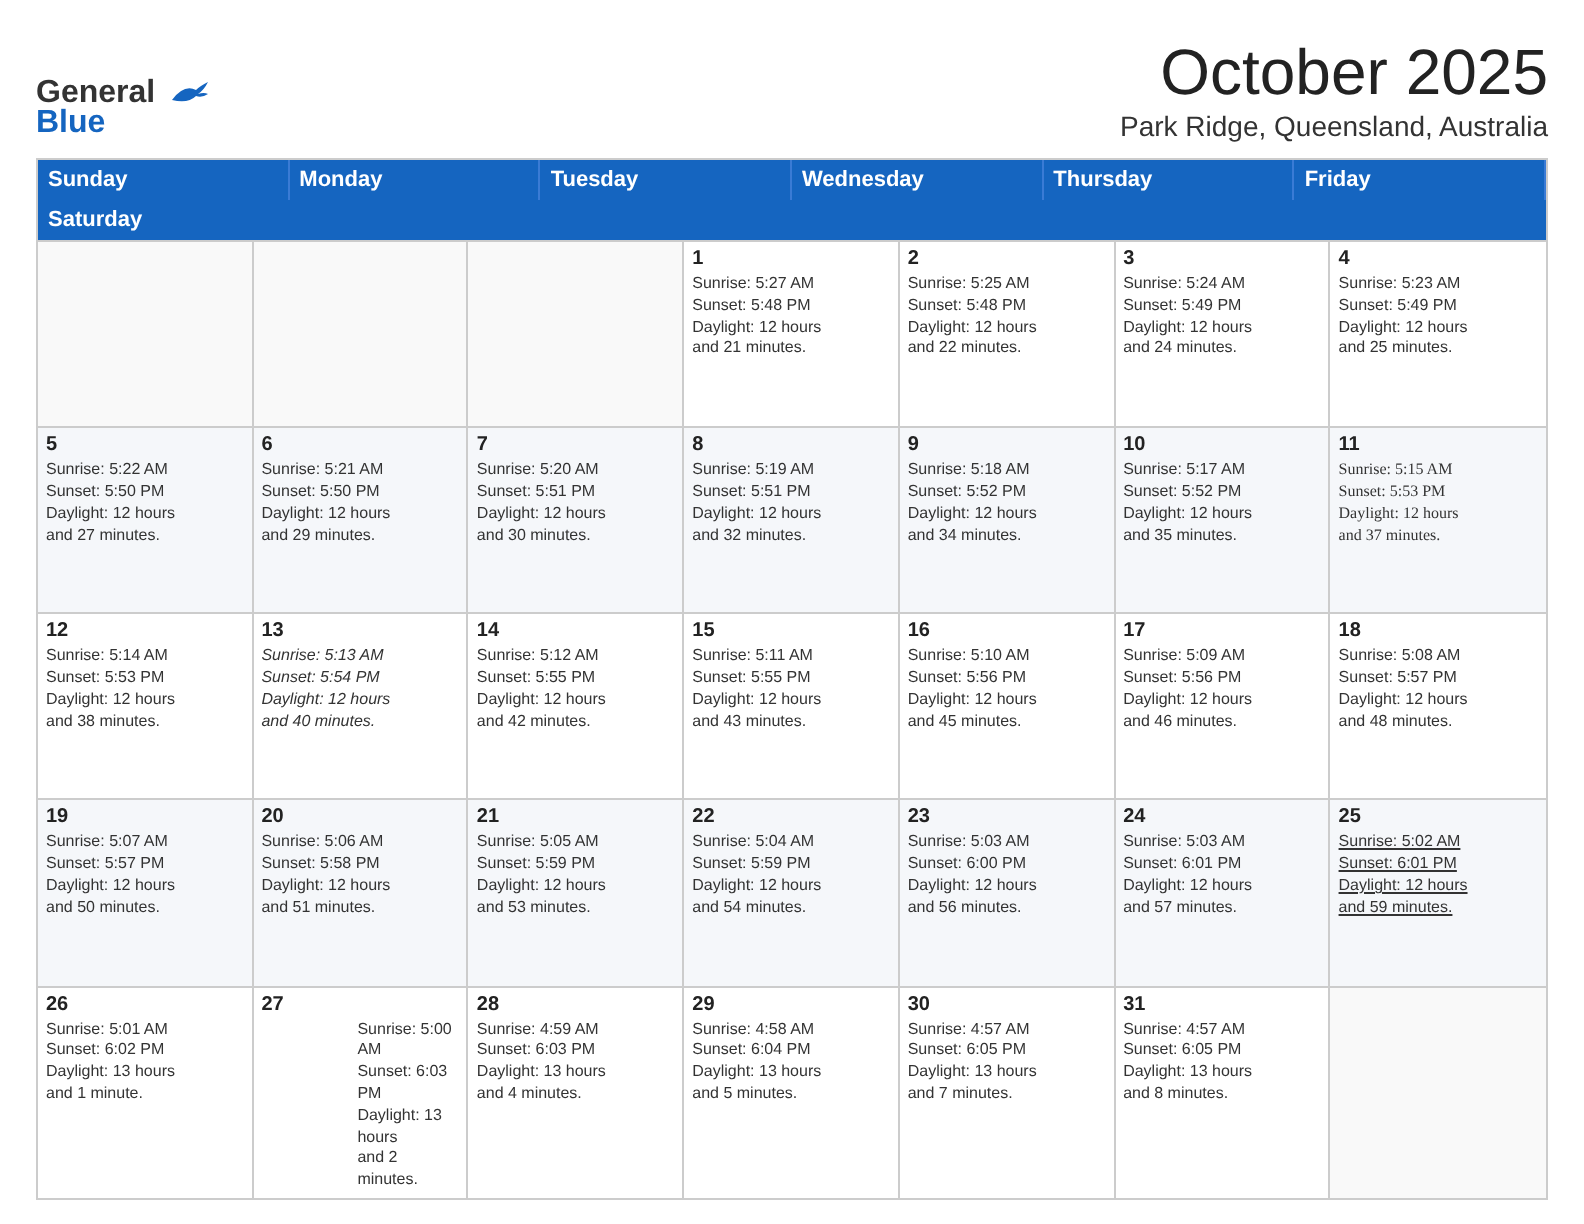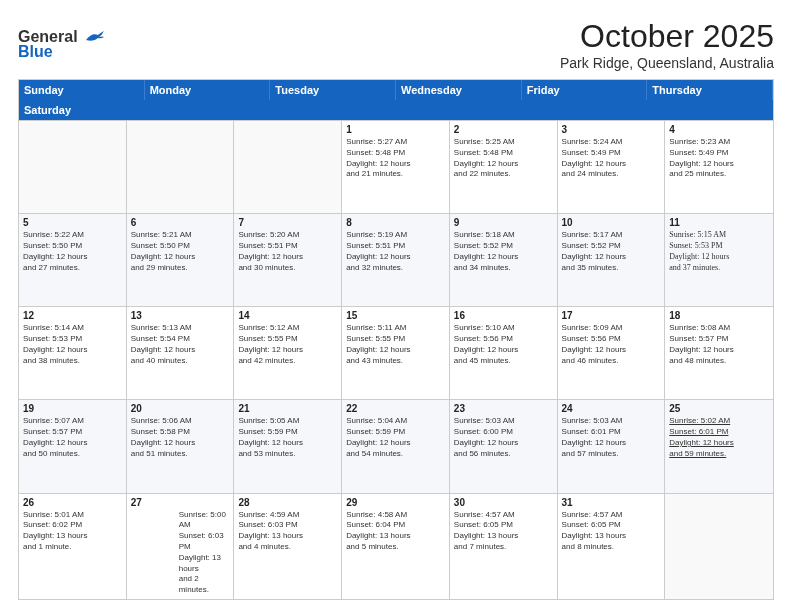--- a/index.html
+++ b/index.html
@@ -13,21 +13,21 @@
     .page {
       width: 792px;
       height: 612px;
       padding: 18px 18px 12px 18px;
       display: flex;
       flex-direction: column;
     }
     .header {
       display: flex;
       justify-content: space-between;
-      align-items: center;
+      align-items: flex-end;
       margin-bottom: 8px;
     }
     .logo {
       display: flex;
       flex-direction: column;
       align-items: flex-start;
     }
     .title-area {
       text-align: right;
     }
@@ -115,22 +115,22 @@
       <div class="location">Park Ridge, Queensland, Australia</div>
     </div>
   </div>
 
   <div class="calendar">
     <div class="cal-header">
     <div class="cal-header-cell">Sunday</div>
         <div class="cal-header-cell">Monday</div>
         <div class="cal-header-cell">Tuesday</div>
         <div class="cal-header-cell">Wednesday</div>
+        <div class="cal-header-cell">Thursday</div>
         <div class="cal-header-cell">Friday</div>
-        <div class="cal-header-cell">Thursday</div>
         <div class="cal-header-cell">Saturday</div>
       </div>
     <div class="cal-body">
     <div class="cal-row">
           <div class="cal-cell empty-cell"></div>
           <div class="cal-cell empty-cell"></div>
           <div class="cal-cell empty-cell"></div>
           <div class="cal-cell">
             <div class="cell-day">1</div>
             <div class="cell-info" style="white-space: pre-line;">Sunrise: 5:27 AM
@@ -214,21 +214,21 @@
         <div class="cal-row">
           <div class="cal-cell">
             <div class="cell-day">12</div>
             <div class="cell-info" style="white-space: pre-line;">Sunrise: 5:14 AM
 Sunset: 5:53 PM
 Daylight: 12 hours
 and 38 minutes.</div>
           </div>
           <div class="cal-cell">
             <div class="cell-day">13</div>
-            <div class="cell-info" style="white-space: pre-line;">Sunrise: 5:13 AM
+            <div class="cell-info" style="white-space: pre-line; font-style: italic;">Sunrise: 5:13 AM
 Sunset: 5:54 PM
 Daylight: 12 hours
 and 40 minutes.</div>
           </div>
           <div class="cal-cell">
             <div class="cell-day">14</div>
             <div class="cell-info" style="white-space: pre-line;">Sunrise: 5:12 AM
 Sunset: 5:55 PM
 Daylight: 12 hours
 and 42 minutes.</div>

